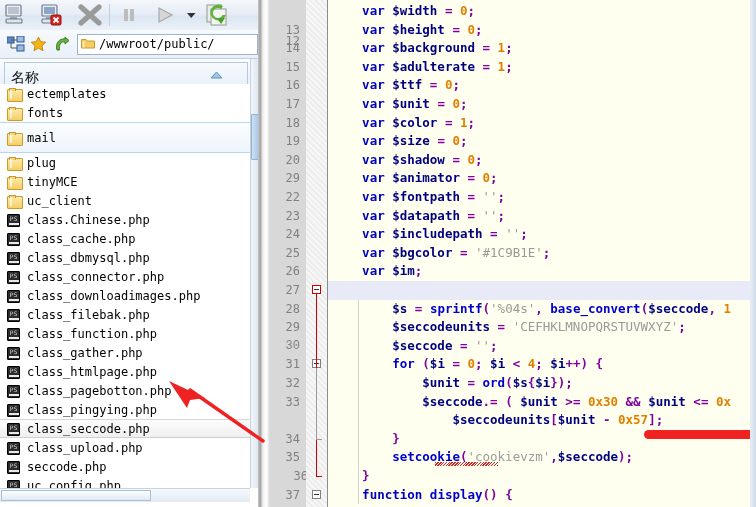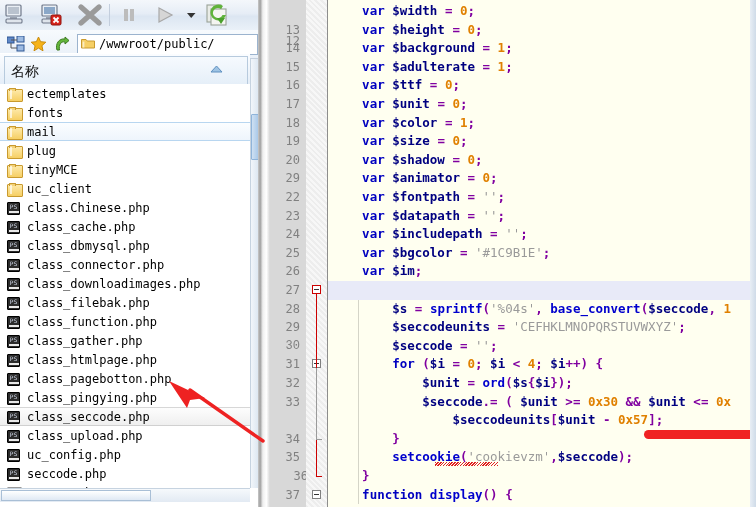--- a/index.html
+++ b/index.html
@@ -39,21 +39,21 @@
     flex:1;height:21px;margin-left:4px;margin-right:0;
     background:#ffffff;border:1px solid #9bb3ce;
     display:flex;align-items:center;padding-left:3px;box-sizing:border-box;
     font-family:"DejaVu Sans Mono","Liberation Mono",monospace;
     font-size:12px;color:#000;
   }
   #addr-text{margin-left:4px;letter-spacing:0px;}
 
   
   #col-header{
-    position:absolute;left:0;top:53px;width:250px;height:36px;
+    position:absolute;left:0;top:59px;width:250px;height:36px;
     background:linear-gradient(to bottom,#fbfdff 0%,#eef4fb 50%,#e2ecf7 100%);
     border-top:1px solid #ffffff;border-bottom:1px solid #bcccdd;
     box-sizing:border-box;
   }
   #col-header-inner{
     position:absolute;left:4px;top:2px;right:2px;bottom:1px;
     border:1px solid #b7cadd;background:linear-gradient(to bottom,#f6fafe,#e4eef8);
     display:flex;align-items:center;
   }
   #col-name-label{
@@ -67,21 +67,21 @@
     position:absolute;left:0;top:84px;width:250px;height:404px;
     background:#fff;overflow:hidden;
   }
   .file-row{
     height:19px;display:flex;align-items:center;padding-left:7px;
     box-sizing:border-box;position:relative;
   }
   .file-row.sel{
     background:linear-gradient(to bottom,#fbfdff,#eef5fc);
     border-top:1px solid #b8d6f0;border-bottom:1px solid #b8d6f0;
-    height:19px;
+    height:31px;
   }
   .file-row.sel2{
     background:linear-gradient(to bottom,#fdfdfd,#efefef);
     border-top:1px solid #d7d7d7;border-bottom:1px solid #d0d0d0;
   }
   .fname{
     font-family:"DejaVu Sans Mono","Liberation Mono",monospace;
     font-size:12px;color:#000;margin-left:5px;white-space:nowrap;
   }
   
@@ -423,27 +423,27 @@
         <div class="file-row">
           <span class="ico">
             <span class="phpico">PS</span>
           </span>
           <span class="fname">class_upload.php</span>
         </div>
         <div class="file-row">
           <span class="ico">
             <span class="phpico">PS</span>
           </span>
+          <span class="fname">seccode.php</span>
+        </div>
+        <div class="file-row">
+          <span class="ico">
+            <span class="phpico">PS</span>
+          </span>
           <span class="fname">uc_config.php</span>
-        </div>
-        <div class="file-row">
-          <span class="ico">
-            <span class="phpico">PS</span>
-          </span>
-          <span class="fname">seccode.php</span>
         </div>
         <div class="file-row">
           <span class="ico">
             <span class="pngico"></span>
           </span>
           <span class="fname">watermark.png</span>
         </div>
       </div>
 
     <div id="vscroll">

